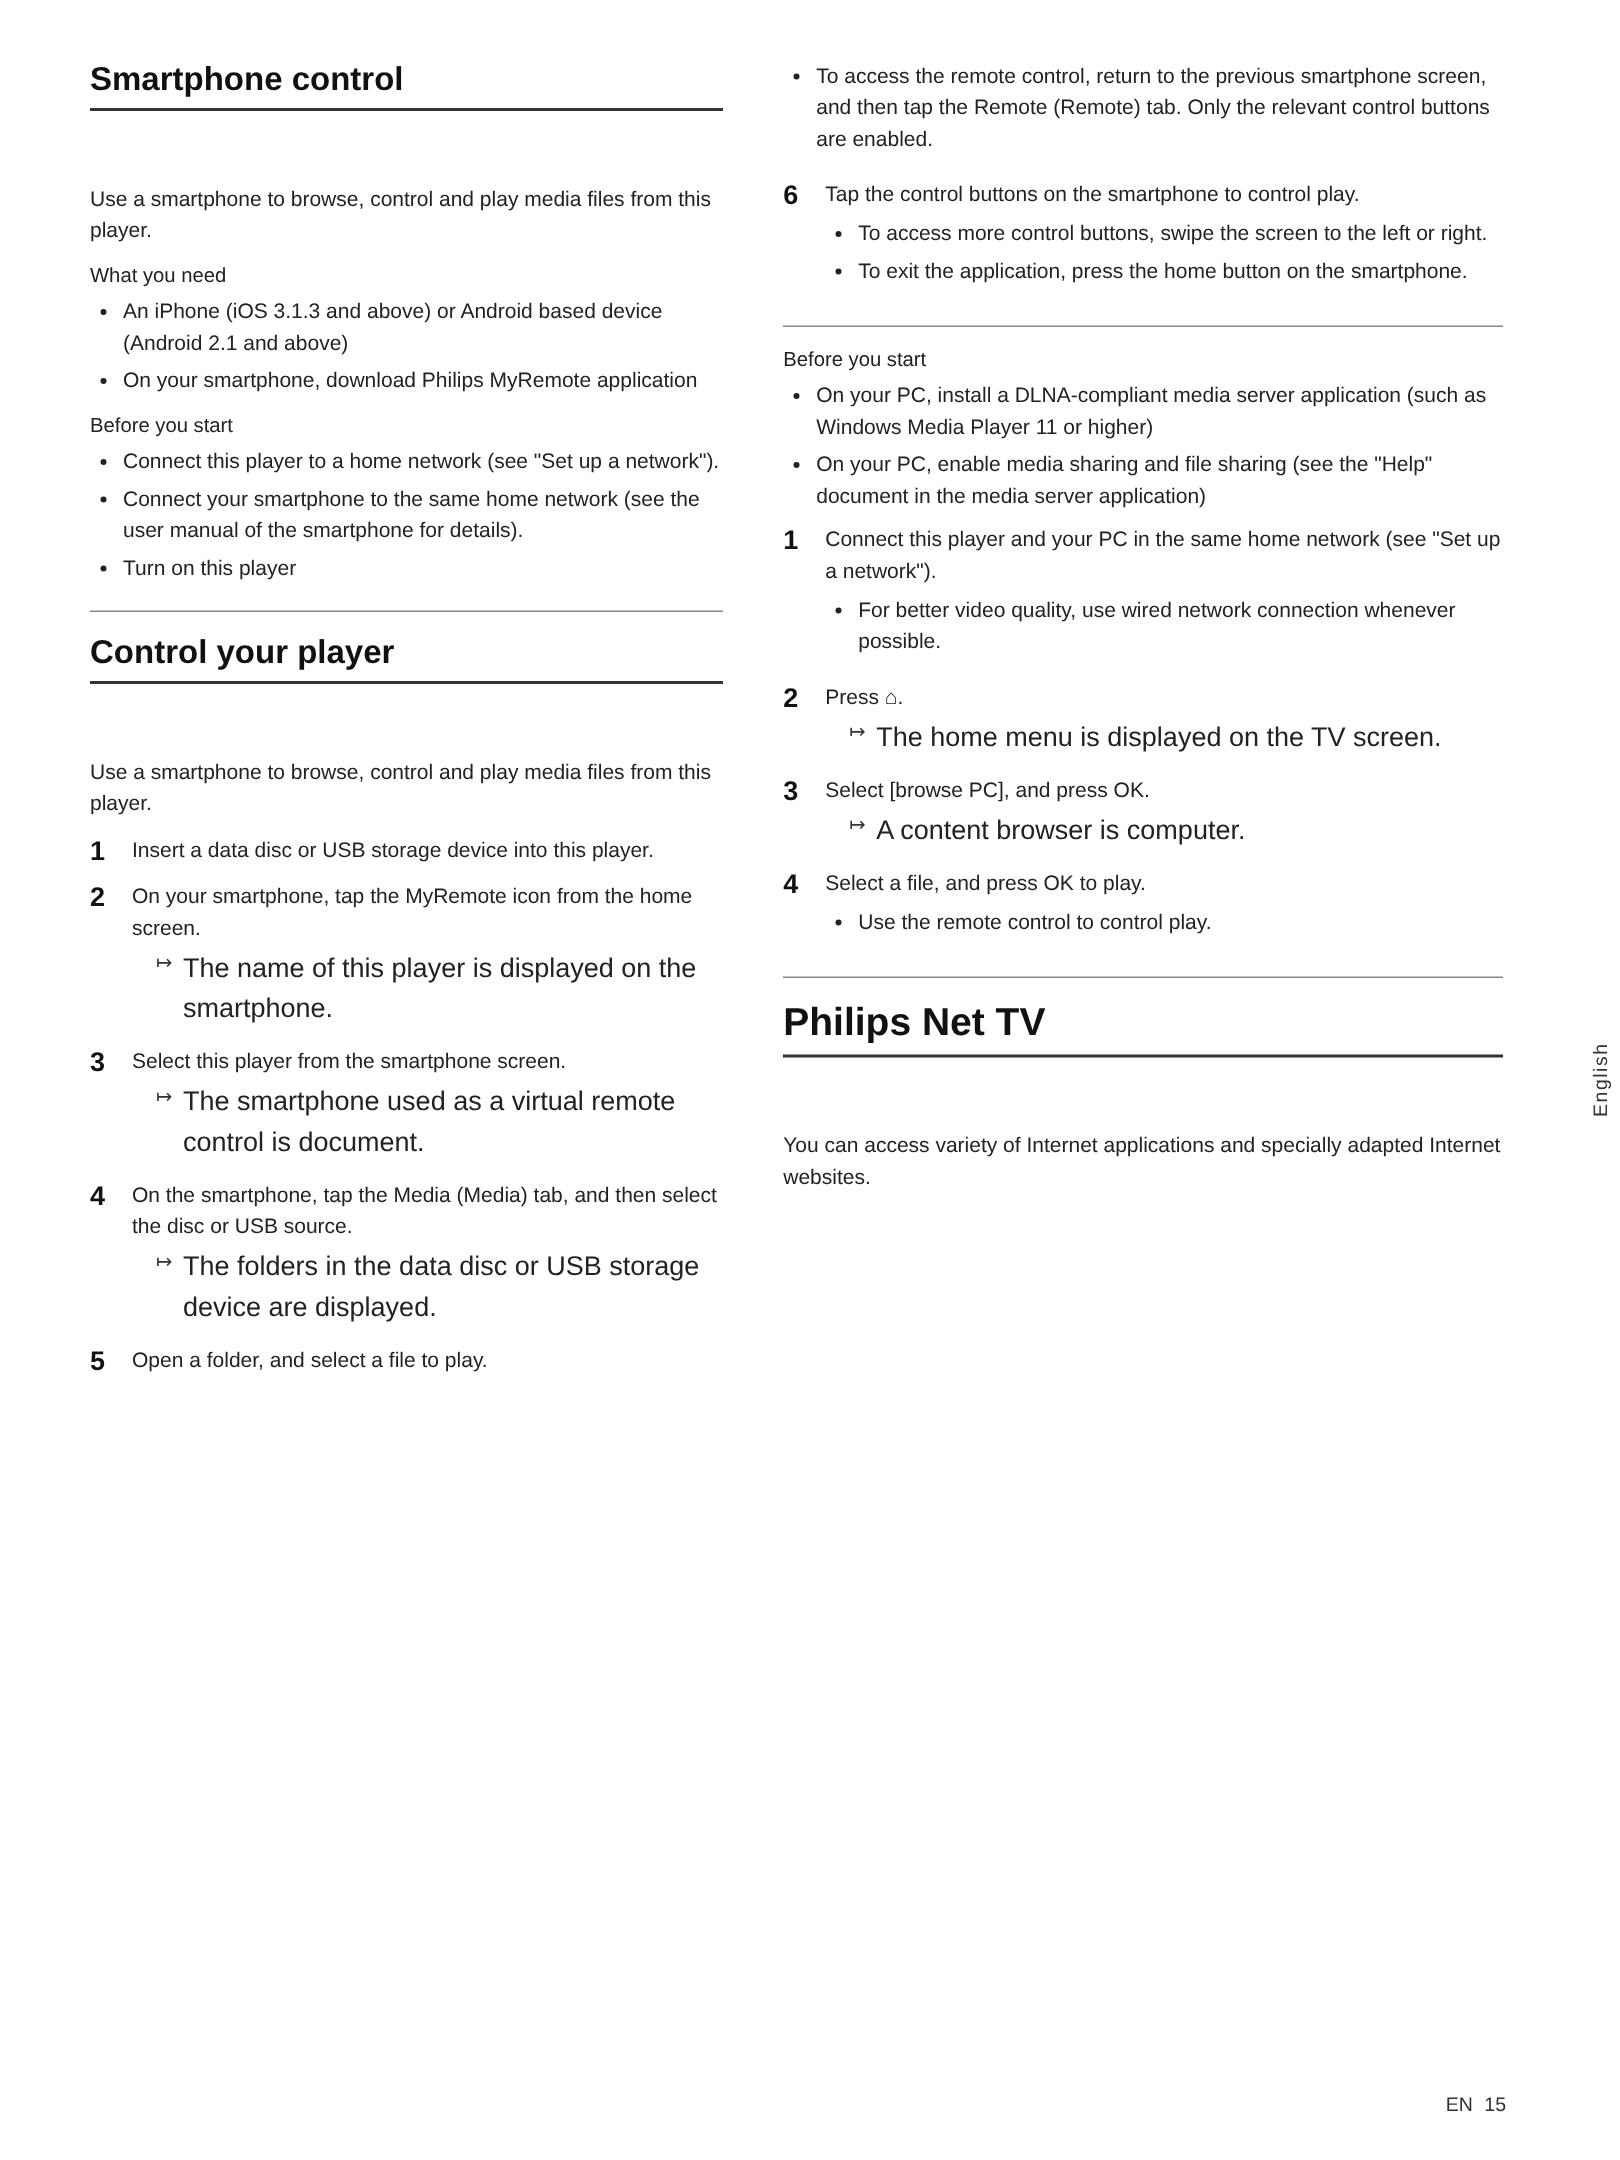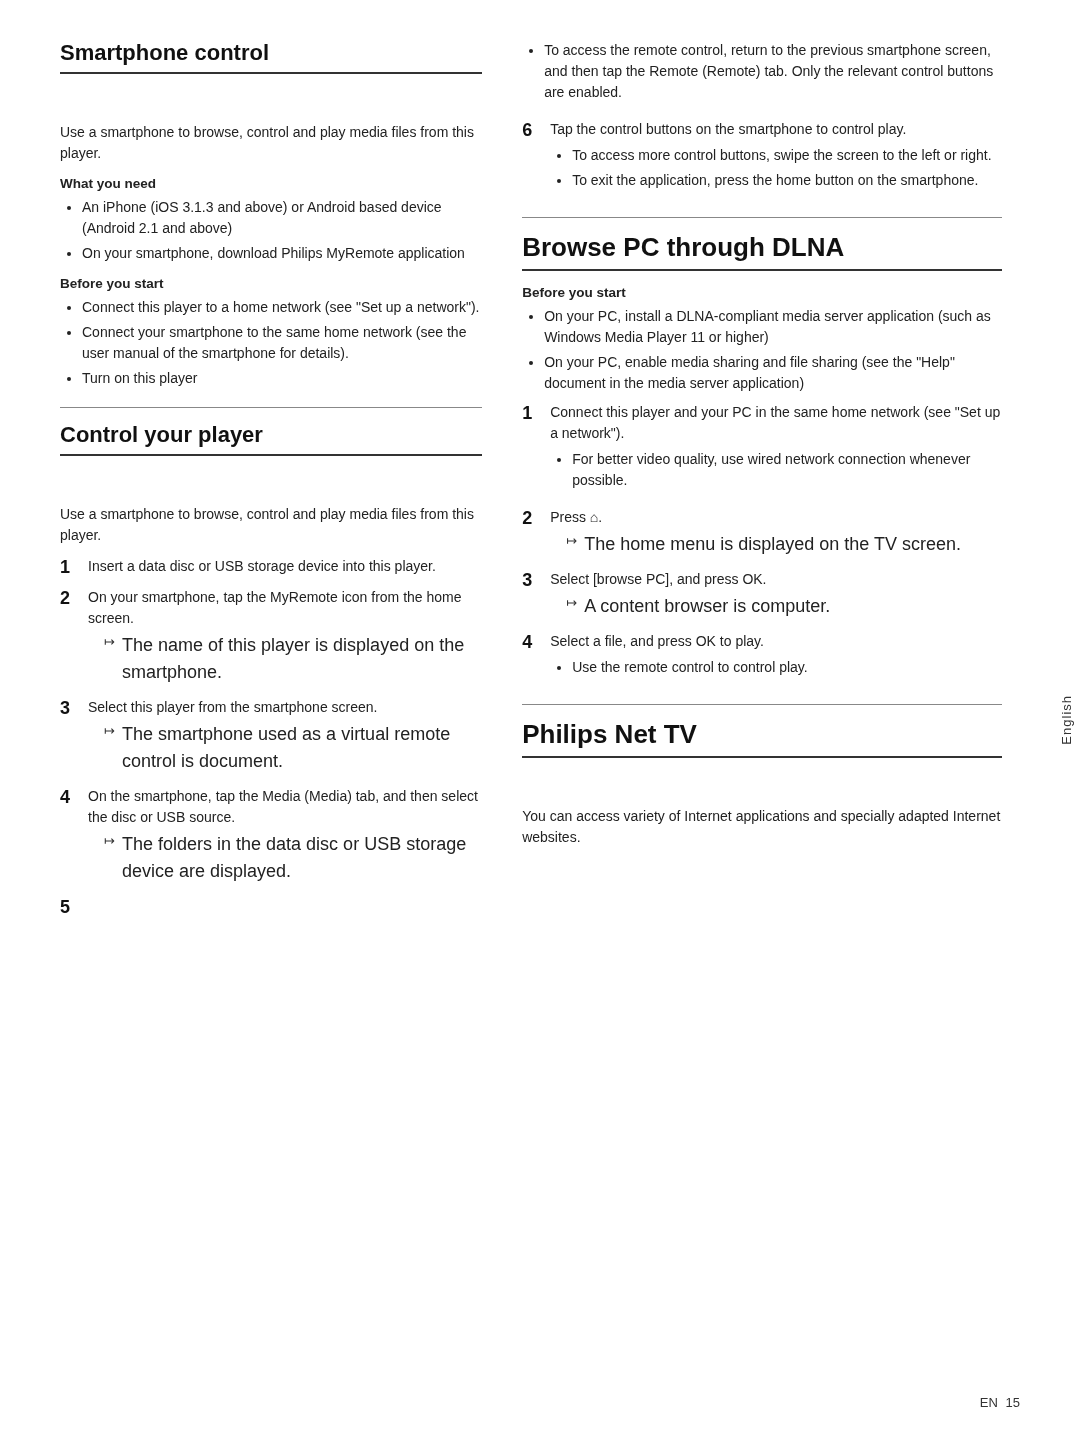--- a/index.html
+++ b/index.html
@@ -67,21 +67,21 @@
       padding-bottom: 6px;
       margin-bottom: 14px;
     }
     p {
       line-height: 1.5;
       margin-bottom: 10px;
       font-size: 14px;
       margin-top: 48px;
     }
     .subsection-title {
-      font-weight: bold;
+      font-weight: normal;
       font-size: 13.5px;
       margin-bottom: 6px;
       margin-top: 12px;
     }
     ul {
       list-style: disc;
       padding-left: 22px;
       margin-bottom: 8px;
     }
     ul li {
@@ -127,21 +127,21 @@
       line-height: 1.5;
     }
     .divider {
       border: none;
       border-top: 1.5px solid #888;
       margin: 18px 0 14px 0;
     }
     .page-num {
       position: absolute;
       bottom: 30px;
-      right: 60px;
+      right: 76px;
       font-size: 13px;
       color: #333;
     }
     .en-label {
       font-size: 13px;
       color: #333;
       margin-right: 4px;
     }
   </style>
 </head>
@@ -215,20 +215,21 @@
             On the smartphone, tap the <span class="bold">Media</span> (Media) tab, and then select the disc or USB source.
             <div class="arrow-item">
               <span class="arrow">↦</span>
               <span class="arrow-text">The folders in the data disc or USB storage device are displayed.</span>
             </div>
           </div>
         </div>
 
         <div class="numbered-item">
           <span class="num">5</span>
+          <div class="num-content">Open a folder, and select a file to play.</div>
         </div>
 
       </div>
     </div>
 
     <div class="right-col">
 
       <ul style="margin-bottom:16px; padding-left:22px;">
         <li>To access the remote control, return to the previous smartphone screen, and then tap the <span class="bold">Remote</span> (Remote) tab. Only the relevant control buttons are enabled.</li>
       </ul>
@@ -240,21 +241,20 @@
           <ul style="margin-top:5px;">
             <li>To access more control buttons, swipe the screen to the left or right.</li>
             <li>To exit the application, press the home button on the smartphone.</li>
           </ul>
         </div>
       </div>
 
       <hr class="divider">
 
       <div>
-        <div class="section-title-large">Browse PC through DLNA</div>
 
         <div class="subsection-title">Before you start</div>
         <ul>
           <li>On your PC, install a DLNA-compliant media server application (such as Windows Media Player 11 or higher)</li>
           <li>On your PC, enable media sharing and file sharing (see the "Help" document in the media server application)</li>
         </ul>
 
         <div class="numbered-item">
           <span class="num">1</span>
           <div class="num-content">

